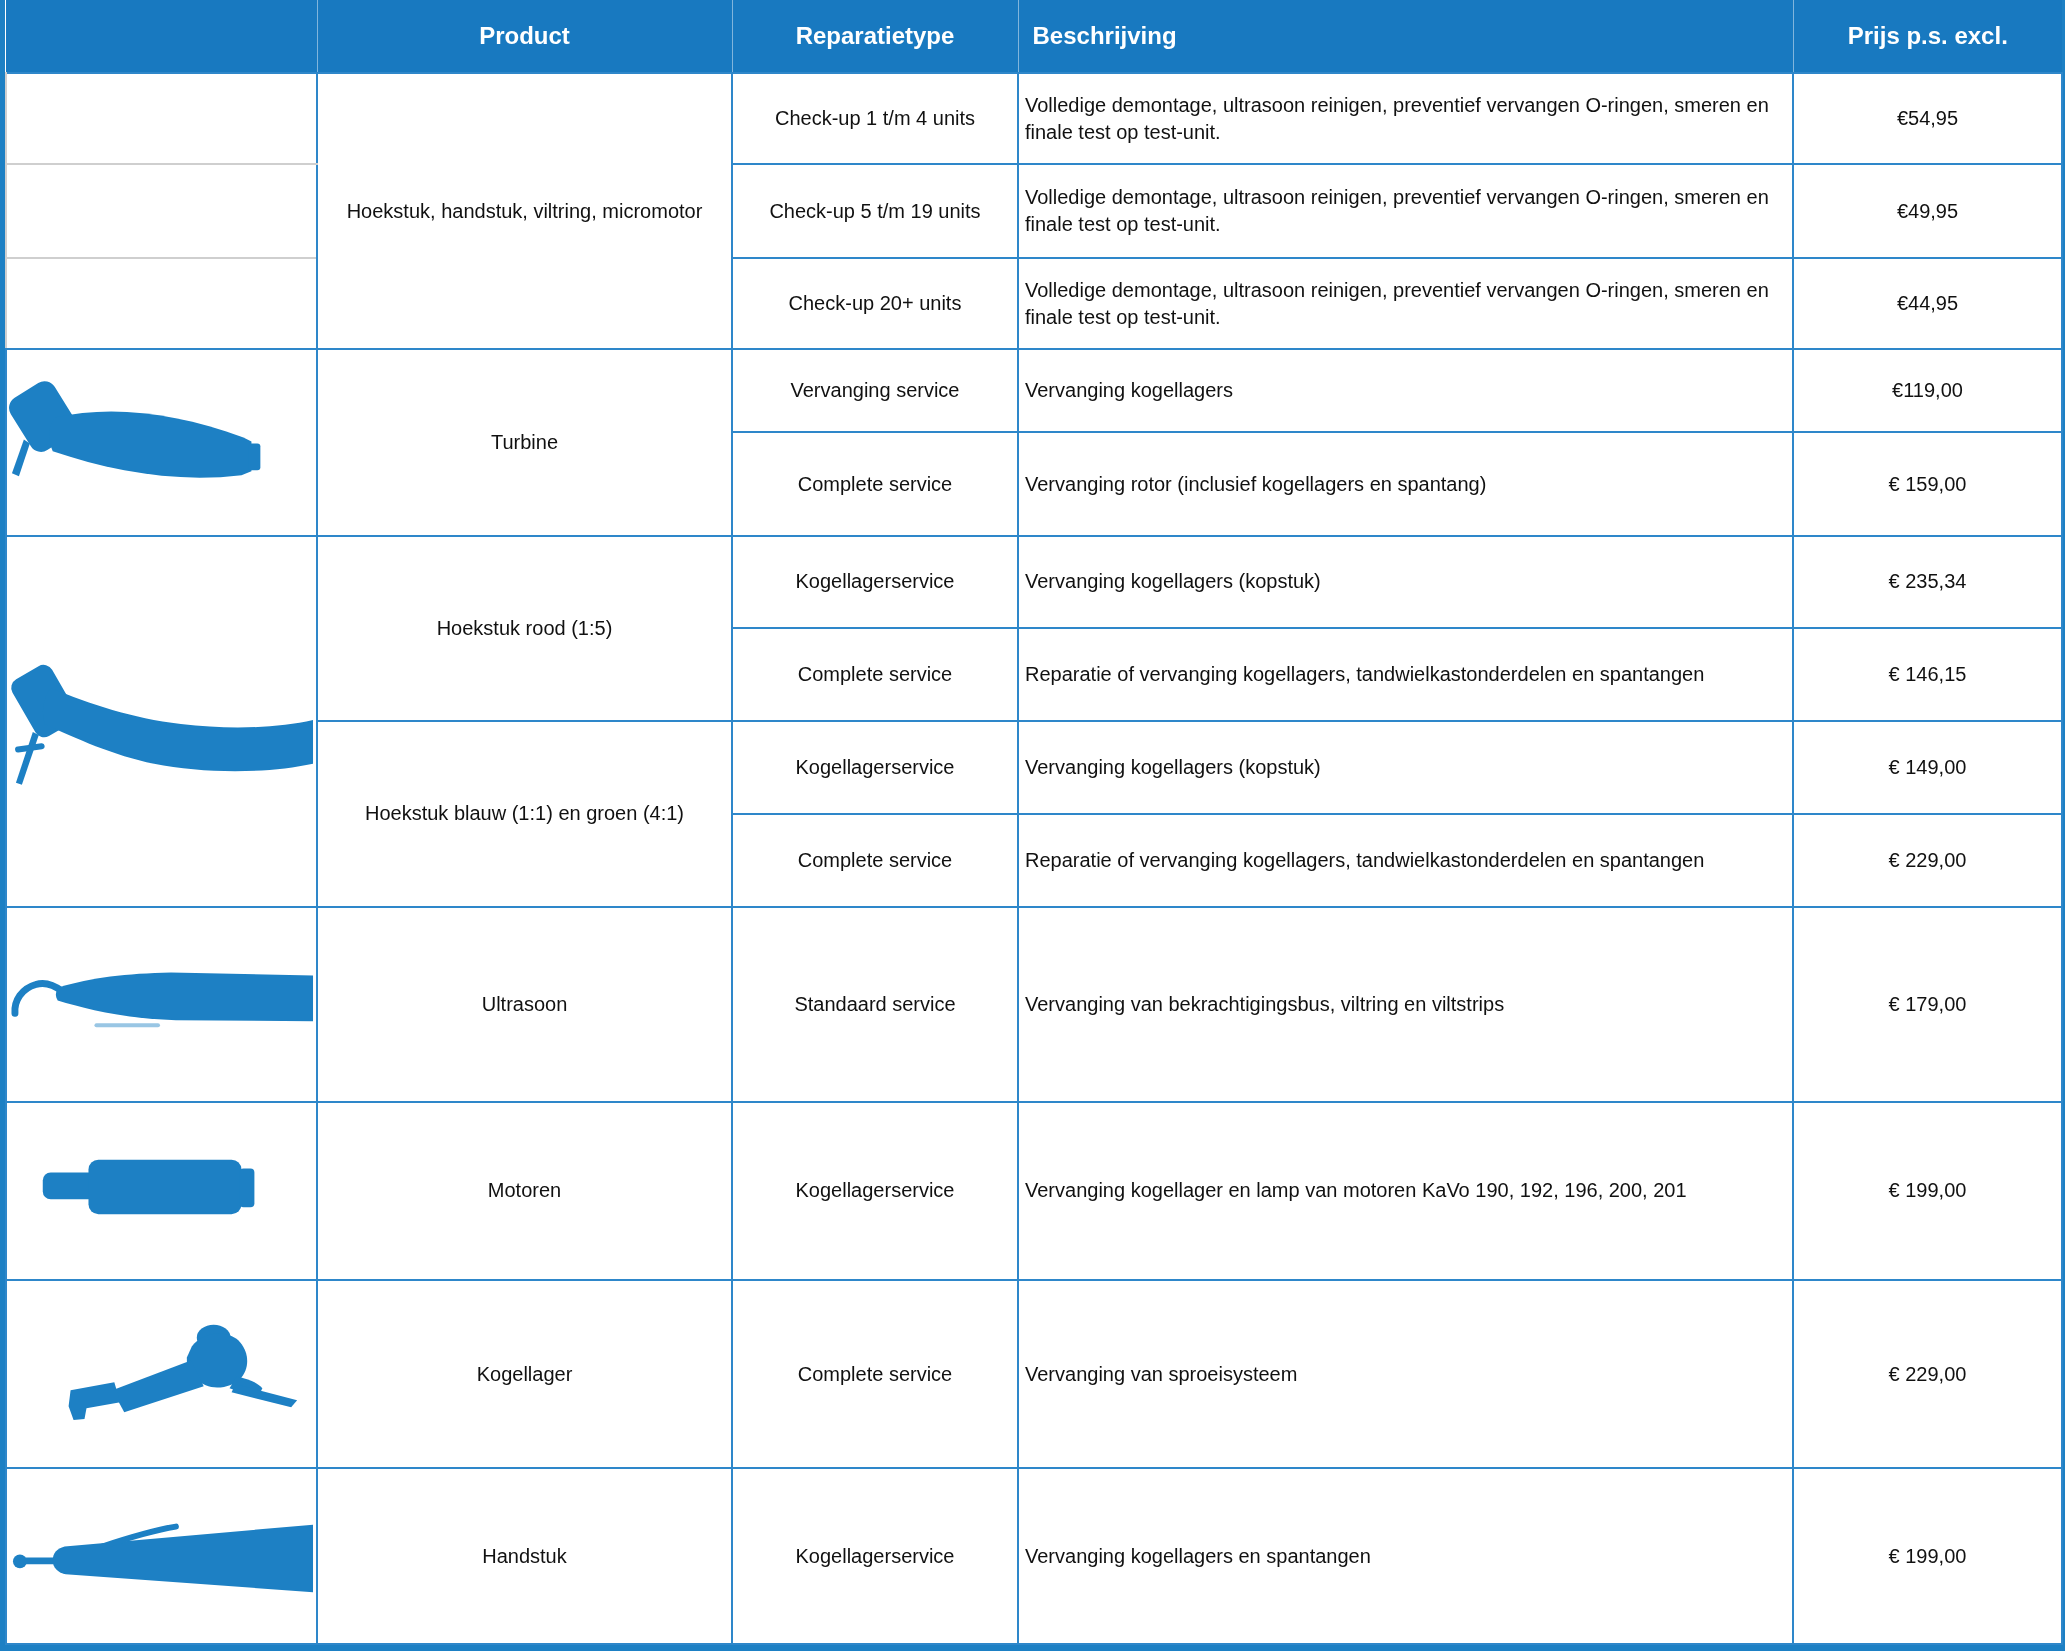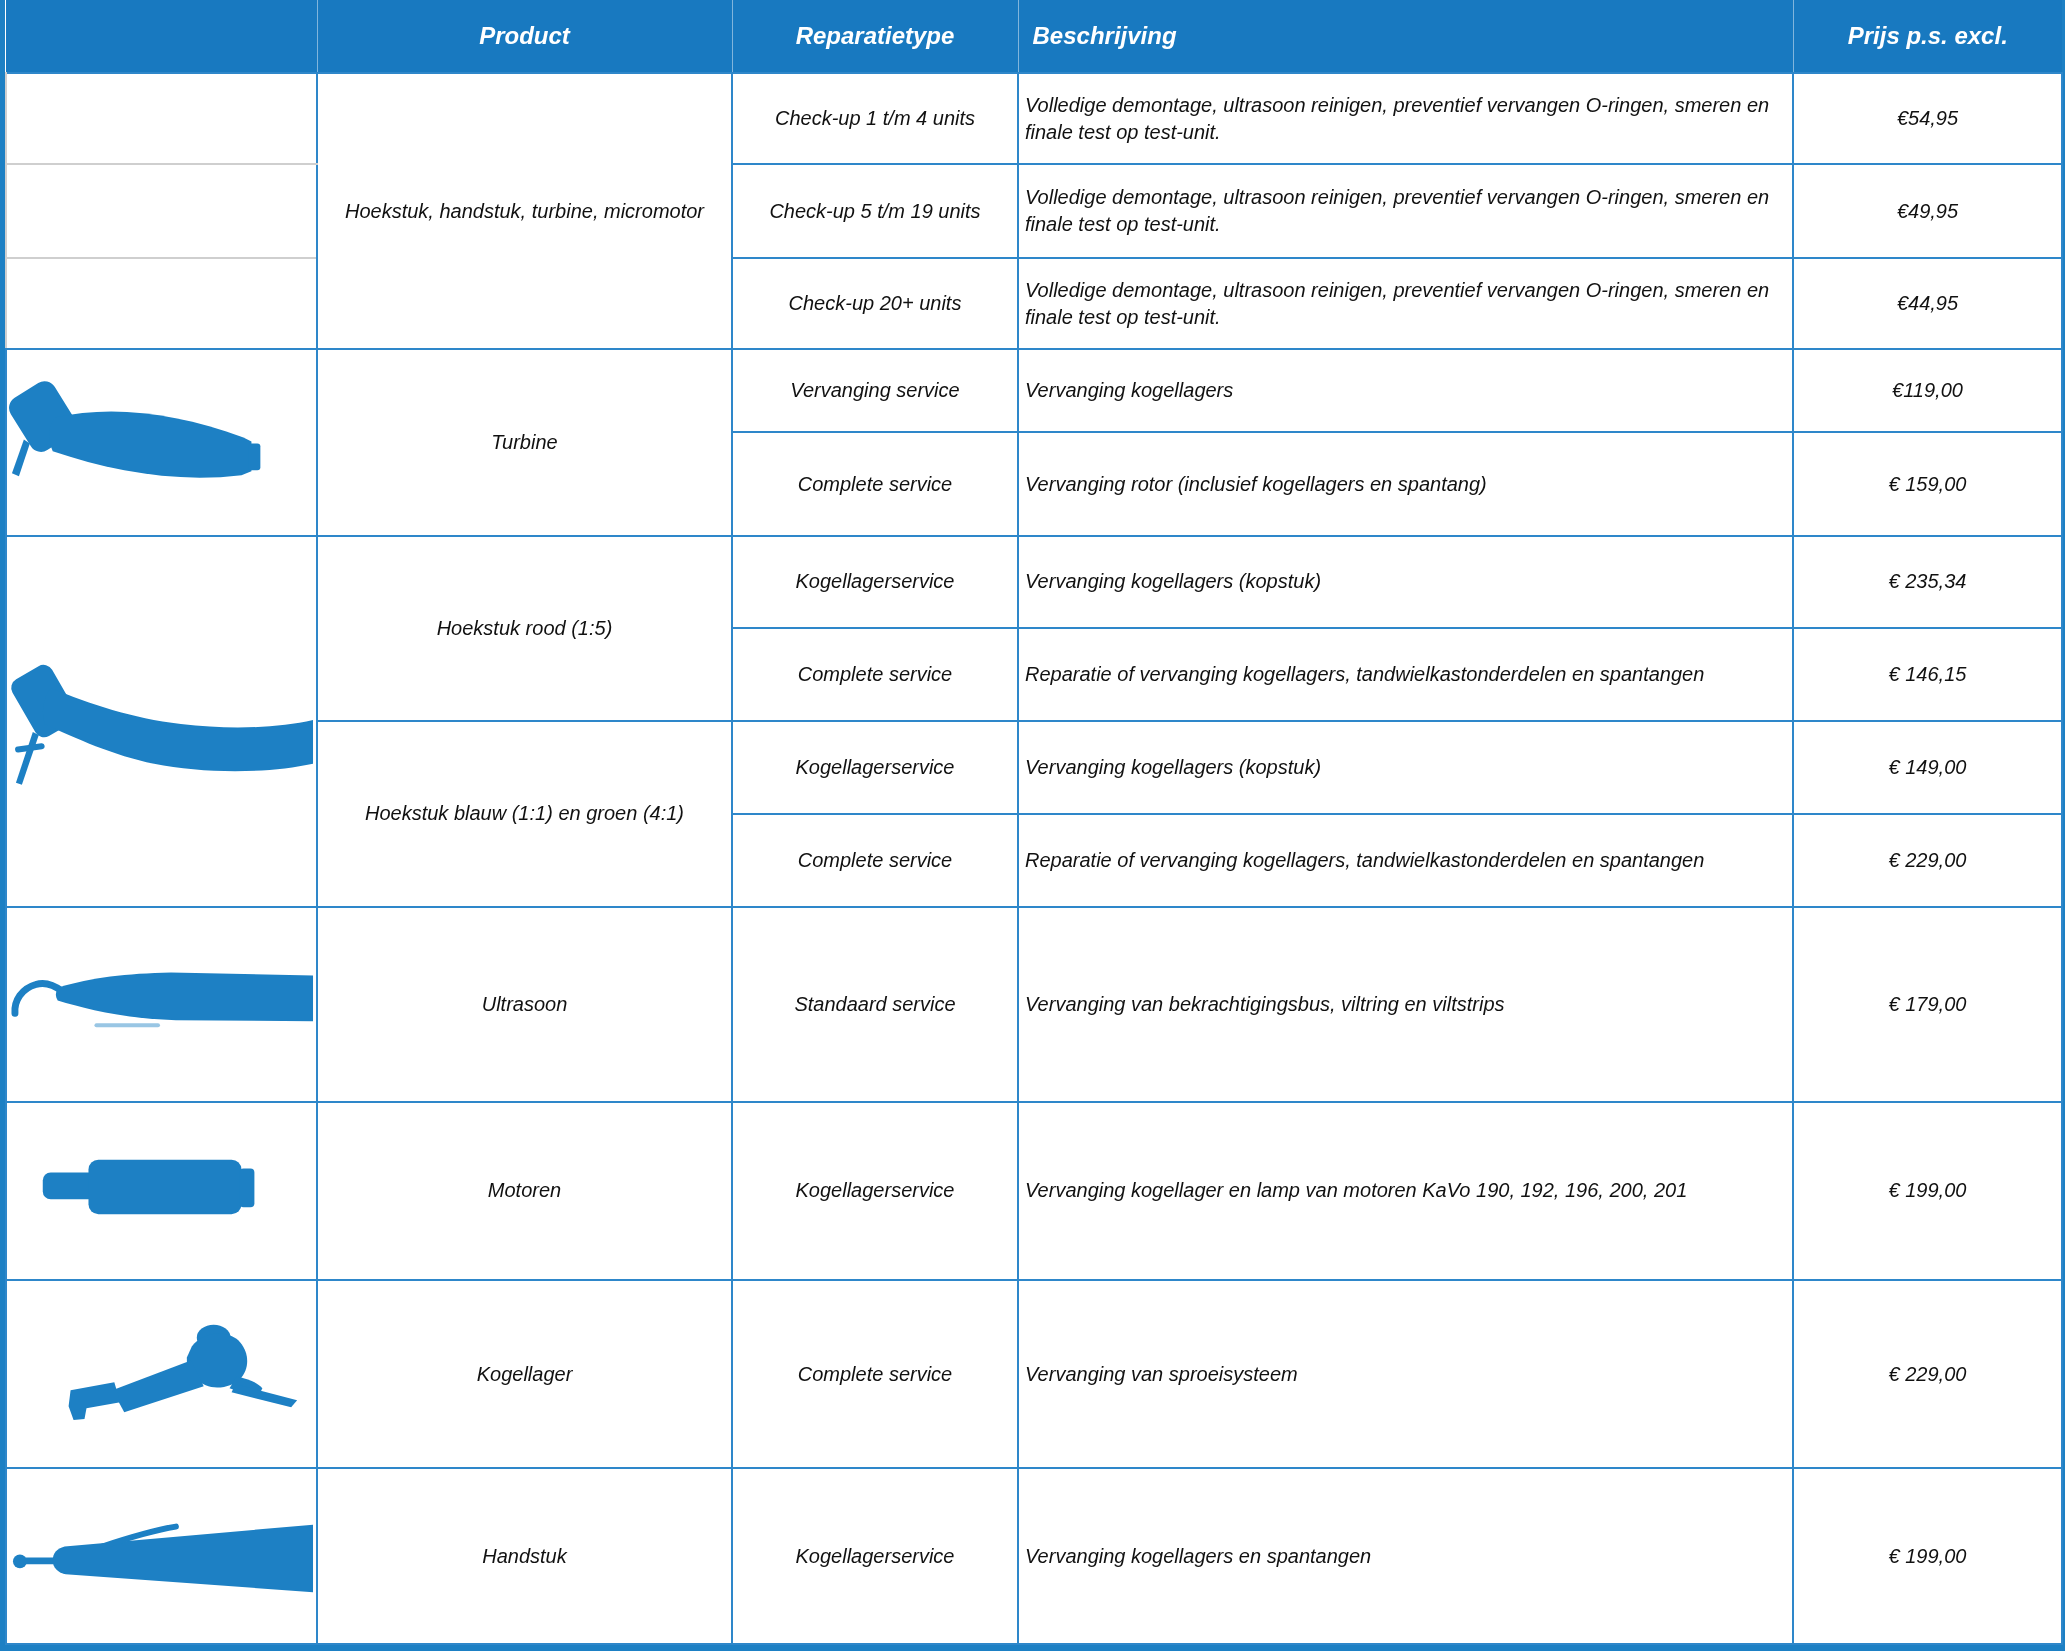--- a/index.html
+++ b/index.html
@@ -2,21 +2,21 @@
 <html><head>
 <meta charset="utf-8">
 <style>
   html,body{margin:0;padding:0;background:#ffffff;}
   body{width:2065px;height:1651px;overflow:hidden;font-family:"Liberation Sans",sans-serif;}
   .table-wrap{
     width:2065px;height:1651px;box-sizing:border-box;
     border-left:5px solid #1d80c4;border-right:4px solid #1d80c4;
     border-bottom:11px solid #1d80c4;background:#fff;
   }
-  table{border-collapse:collapse;table-layout:fixed;width:100%;height:100%;font-style:italic;}
+  table{border-collapse:collapse;table-layout:fixed;width:100%;height:100%;}
   th{
     background:#1879c0;color:#ffffff;font-size:24px;font-weight:bold;
     text-align:center;vertical-align:middle;border-left:1px solid rgba(255,255,255,.45);
   }
   th:first-child{border-left:none;}
   th.left{text-align:left;padding-left:14px;margin-top:16px;}
   td{
     border:2px solid #2e87ca;font-size:20px;color:#111111;
     text-align:center;vertical-align:middle;background:#fff;padding:2px 22px;
   }
@@ -45,21 +45,21 @@
       <th></th>
       <th>Product</th>
       <th>Reparatietype</th>
       <th class="left">Beschrijving</th>
       <th>Prijs p.s. excl.</th>
     </tr>
   </thead>
   <tbody>
     <tr style="height:91px">
       <td class="imgempty gtop"></td>
-      <td rowspan="3">Hoekstuk, handstuk, turbine, micromotor</td>
+      <td rowspan="3">Hoekstuk, handstuk, viltring, micromotor</td>
       <td>Check-up 1 t/m 4 units</td>
       <td class="desc">Volledige demontage, ultrasoon reinigen, preventief vervangen O-ringen, smeren en finale test op test-unit.</td>
       <td>€54,95</td>
     </tr>
     <tr style="height:94px">
       <td class="imgempty"></td>
       <td>Check-up 5 t/m 19 units</td>
       <td class="desc">Volledige demontage, ultrasoon reinigen, preventief vervangen O-ringen, smeren en finale test op test-unit.</td>
       <td>€49,95</td>
     </tr>

